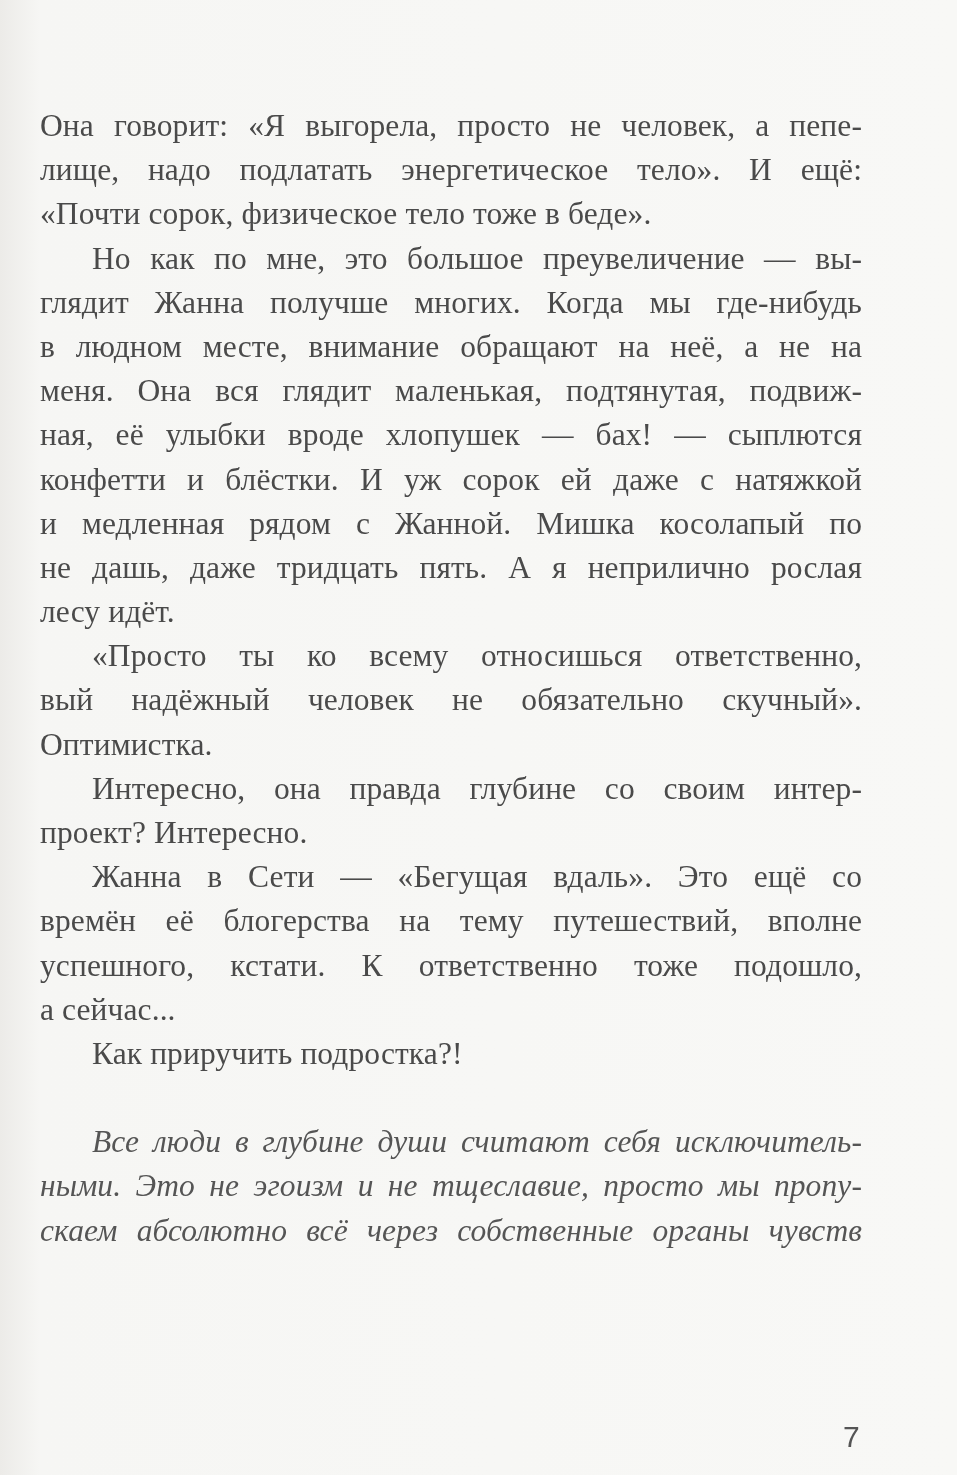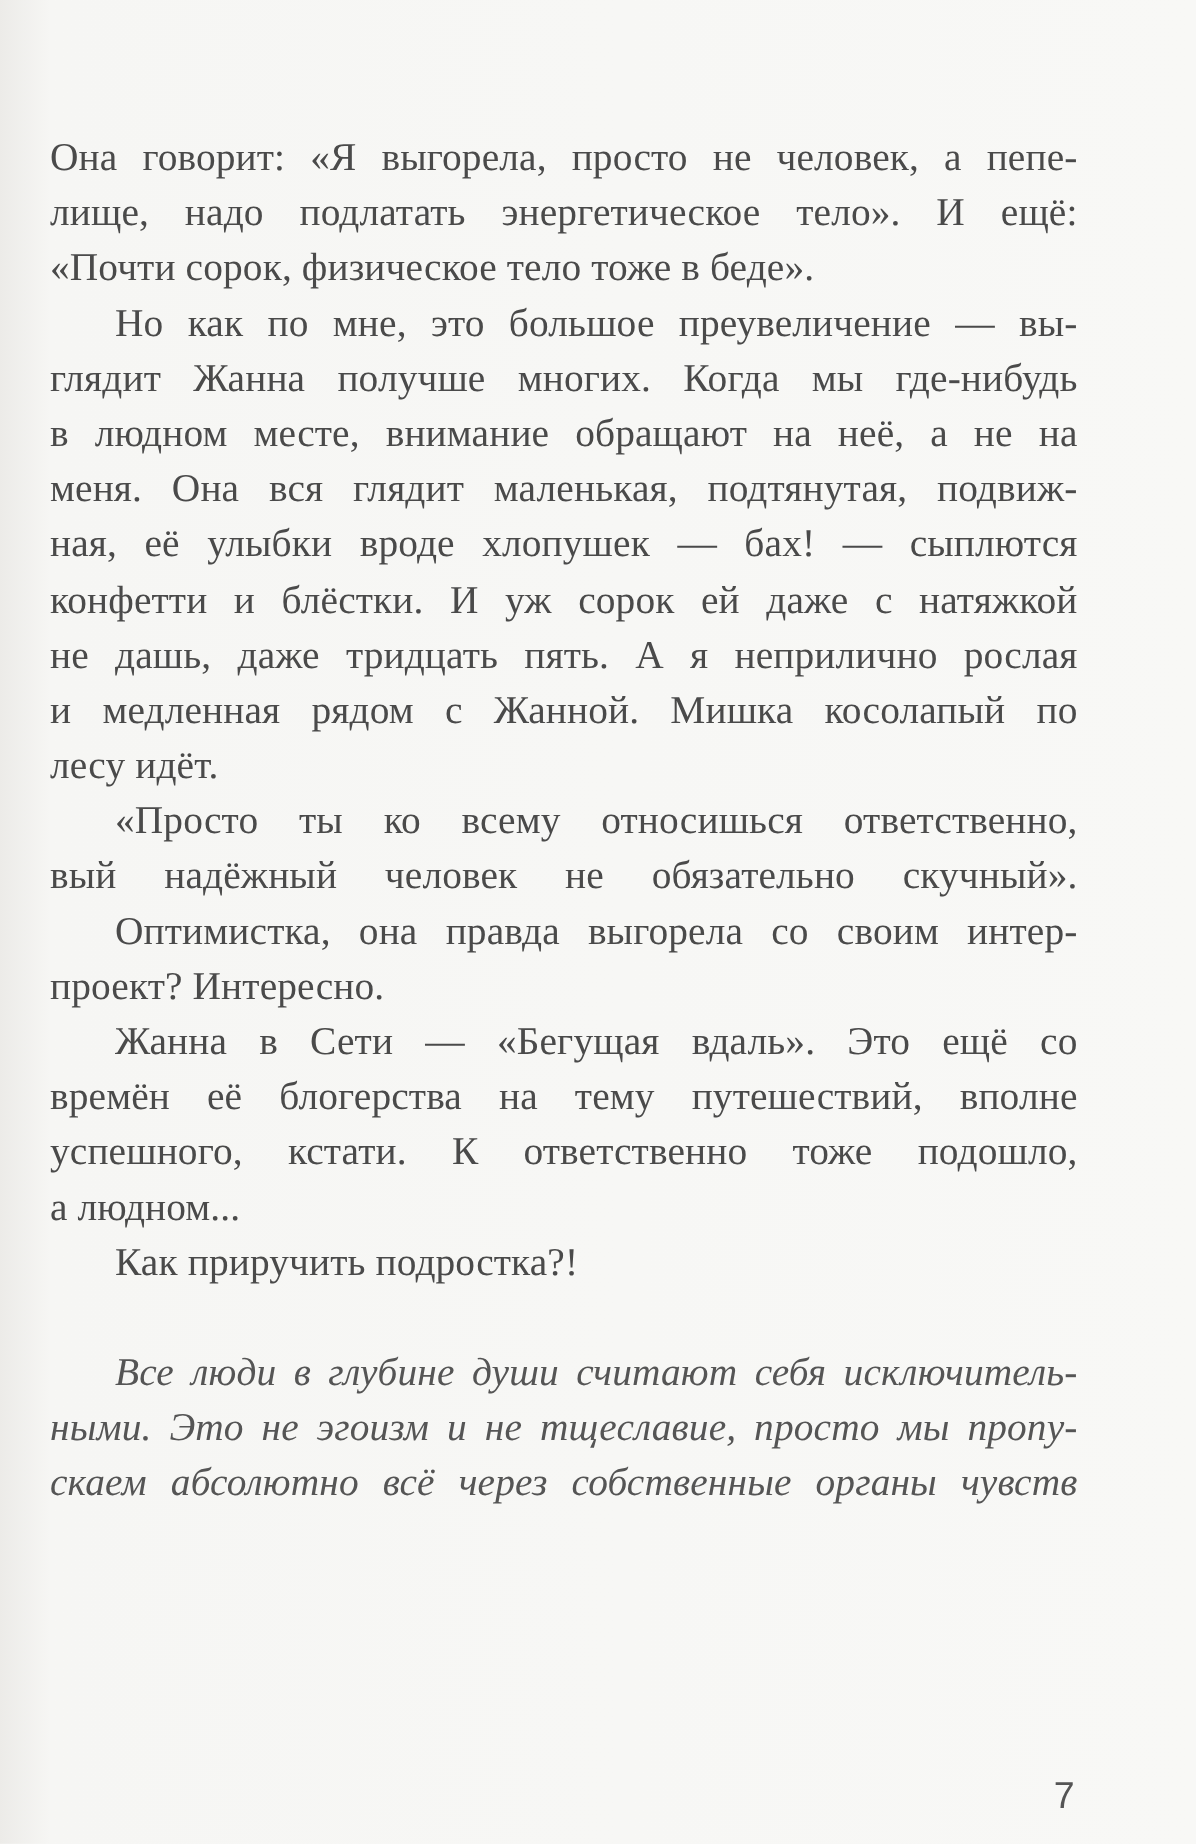--- a/index.html
+++ b/index.html
@@ -31,37 +31,38 @@
         <div class="line">лище, надо подлатать энергетическое тело». И ещё:</div>
         <div class="line last">«Почти сорок, физическое тело тоже в беде».</div>
       </div>
       <div class="paragraph">
         <div class="line indent">Но как по мне, это большое преувеличение — вы-</div>
         <div class="line">глядит Жанна получше многих. Когда мы где-нибудь</div>
         <div class="line">в людном месте, внимание обращают на неё, а не на</div>
         <div class="line">меня. Она вся глядит маленькая, подтянутая, подвиж-</div>
         <div class="line">ная, её улыбки вроде хлопушек — бах! — сыплются</div>
         <div class="line">конфетти и блёстки. И уж сорок ей даже с натяжкой</div>
+        <div class="line">и медленная рядом с Жанной. Мишка косолапый по</div>
         <div class="line">не дашь, даже тридцать пять. А я неприлично рослая</div>
-        <div class="line">и медленная рядом с Жанной. Мишка косолапый по</div>
         <div class="line last">лесу идёт.</div>
       </div>
       <div class="paragraph">
         <div class="line indent">«Просто ты ко всему относишься ответственно,</div>
         <div class="line">вый надёжный человек не обязательно скучный».</div>
+        <div class="line last">Оптимистка.</div>
       </div>
       <div class="paragraph">
-        <div class="line indent">Оптимистка, она правда выгорела со своим интер-</div>
+        <div class="line indent">Интересно, она правда глубине со своим интер-</div>
         <div class="line last">проект? Интересно.</div>
       </div>
       <div class="paragraph">
         <div class="line indent">Жанна в Сети — «Бегущая вдаль». Это ещё со</div>
         <div class="line">времён её блогерства на тему путешествий, вполне</div>
         <div class="line">успешного, кстати. К ответственно тоже подошло,</div>
-        <div class="line last">а людном...</div>
+        <div class="line last">а сейчас...</div>
       </div>
       <div class="paragraph">
         <div class="line indent last">Как приручить подростка?!</div>
       </div>
       <div class="gap"></div>
       <div class="paragraph italic">
         <div class="line indent">Все люди в глубине души считают себя исключитель-</div>
         <div class="line">ными. Это не эгоизм и не тщеславие, просто мы пропу-</div>
         <div class="line">скаем абсолютно всё через собственные органы чувств</div>
       </div>

